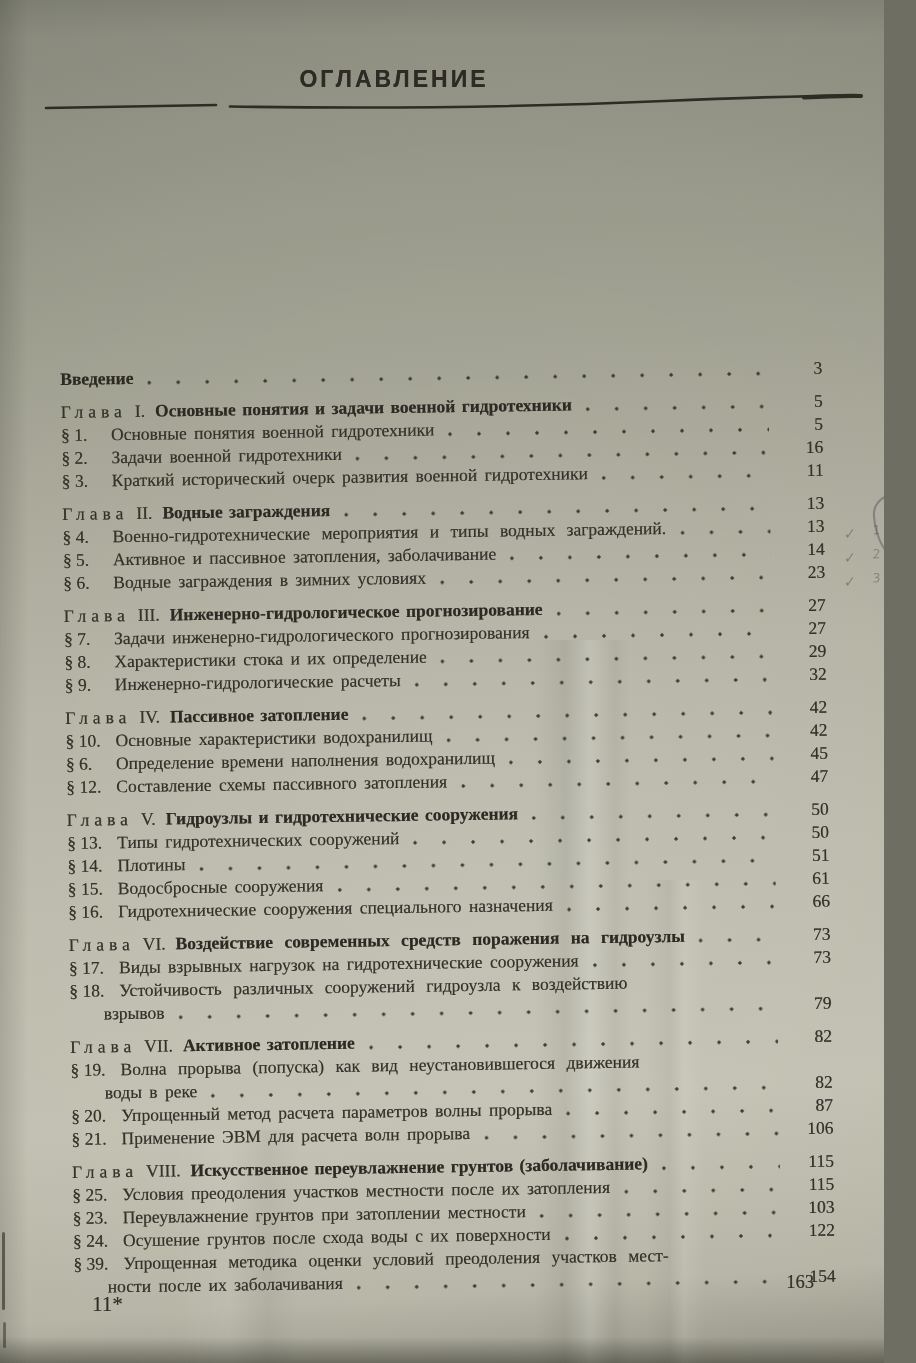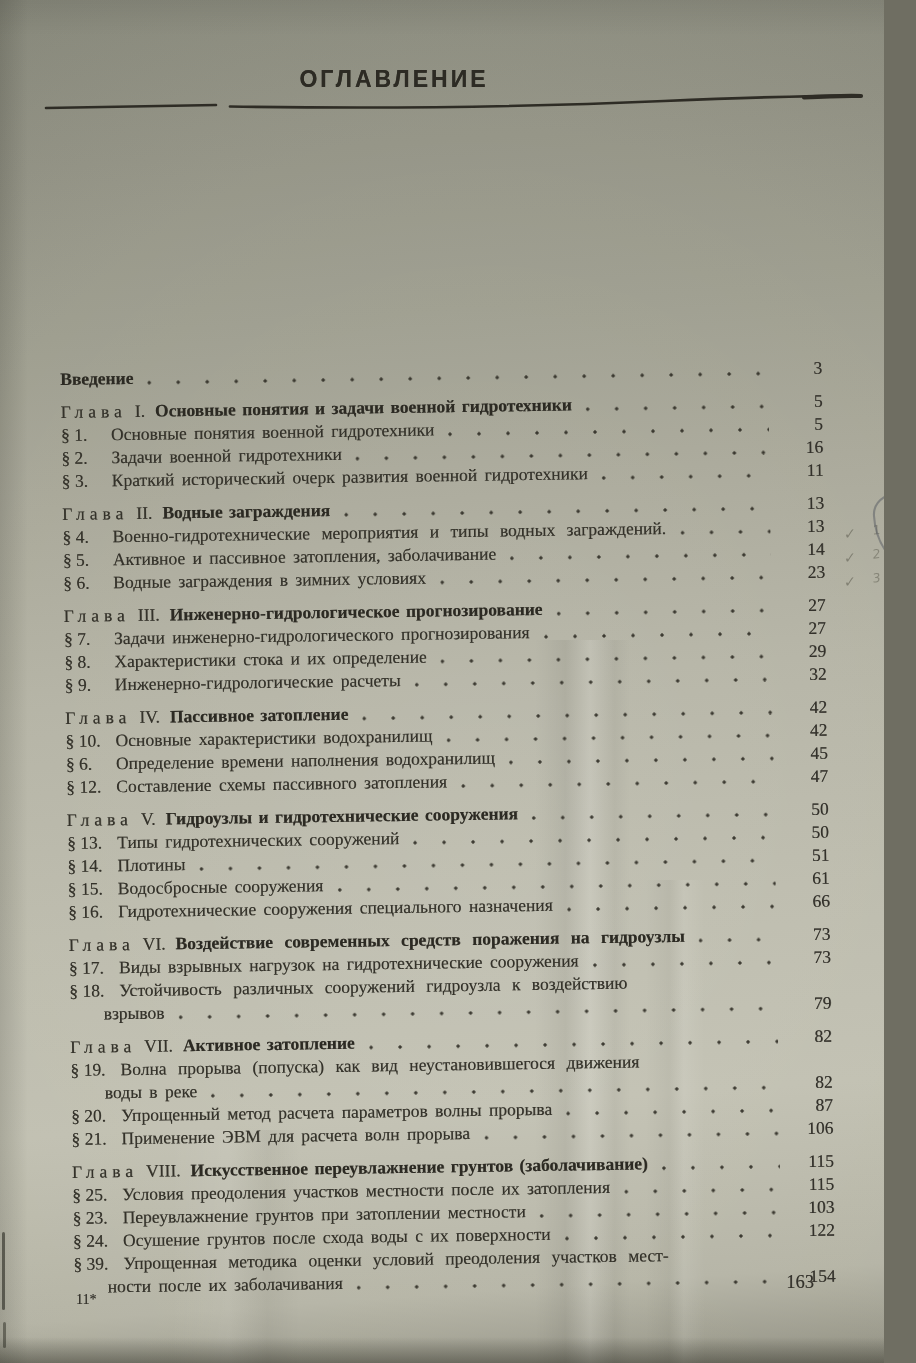--- a/index.html
+++ b/index.html
@@ -56,21 +56,21 @@
   .spread.wide{word-spacing:7px;}
   .cont{padding-left:34px;word-spacing:3px;}
   .dots{flex:1 1 auto;position:relative;margin:0 8px 0 12px;min-width:6px;align-self:stretch;}
   .dots::after{content:"";position:absolute;left:2px;right:0;bottom:5px;height:4px;
     background:radial-gradient(circle at 2px 2px,rgba(46,44,36,0.9) 1.4px,transparent 1.9px) 0 0/29px 4px repeat-x;}
   .page-num{flex:0 0 46px;text-align:right;white-space:nowrap;color:#33312b;}
   .row.l1 .filler{flex:1 1 auto;}
 
   
   .trailing-number{position:absolute;right:70px;top:1272px;font-size:18.5px;color:#33312b;text-shadow:0.3px 0 0 rgba(50,48,40,0.5);}
-  .signature-mark{position:absolute;left:76px;top:1292px;font-size:14px;color:#2f2d27;text-shadow:0.3px 0 0 rgba(50,48,40,0.5);}
+  .signature-mark{position:absolute;left:92px;top:1292px;font-size:21px;color:#2f2d27;text-shadow:0.3px 0 0 rgba(50,48,40,0.5);}
 
   
   .margin-checks{position:absolute;left:844px;top:524px;width:70px;}
   .check-note{position:absolute;display:flex;gap:17px;color:#6e6d60;
     font-family:"DejaVu Sans",sans-serif;transform:rotate(-7deg) skewX(-8deg);}
   .check-note:nth-child(1){top:0;}
   .check-note:nth-child(2){top:24px;}
   .check-note:nth-child(3){top:48px;}
   .check-note .mark{font-size:14px;opacity:0.72;}
   .check-note .note{font-size:12.5px;opacity:0.62;}

